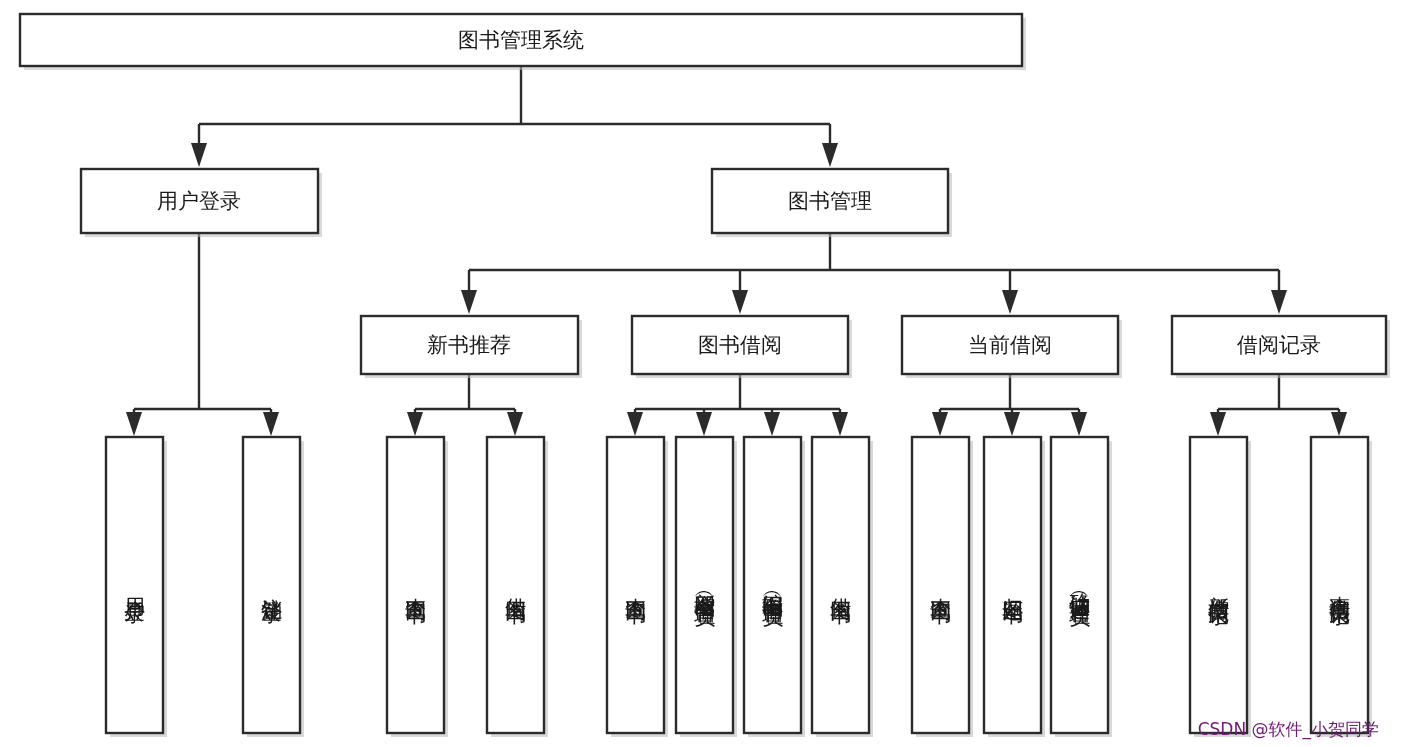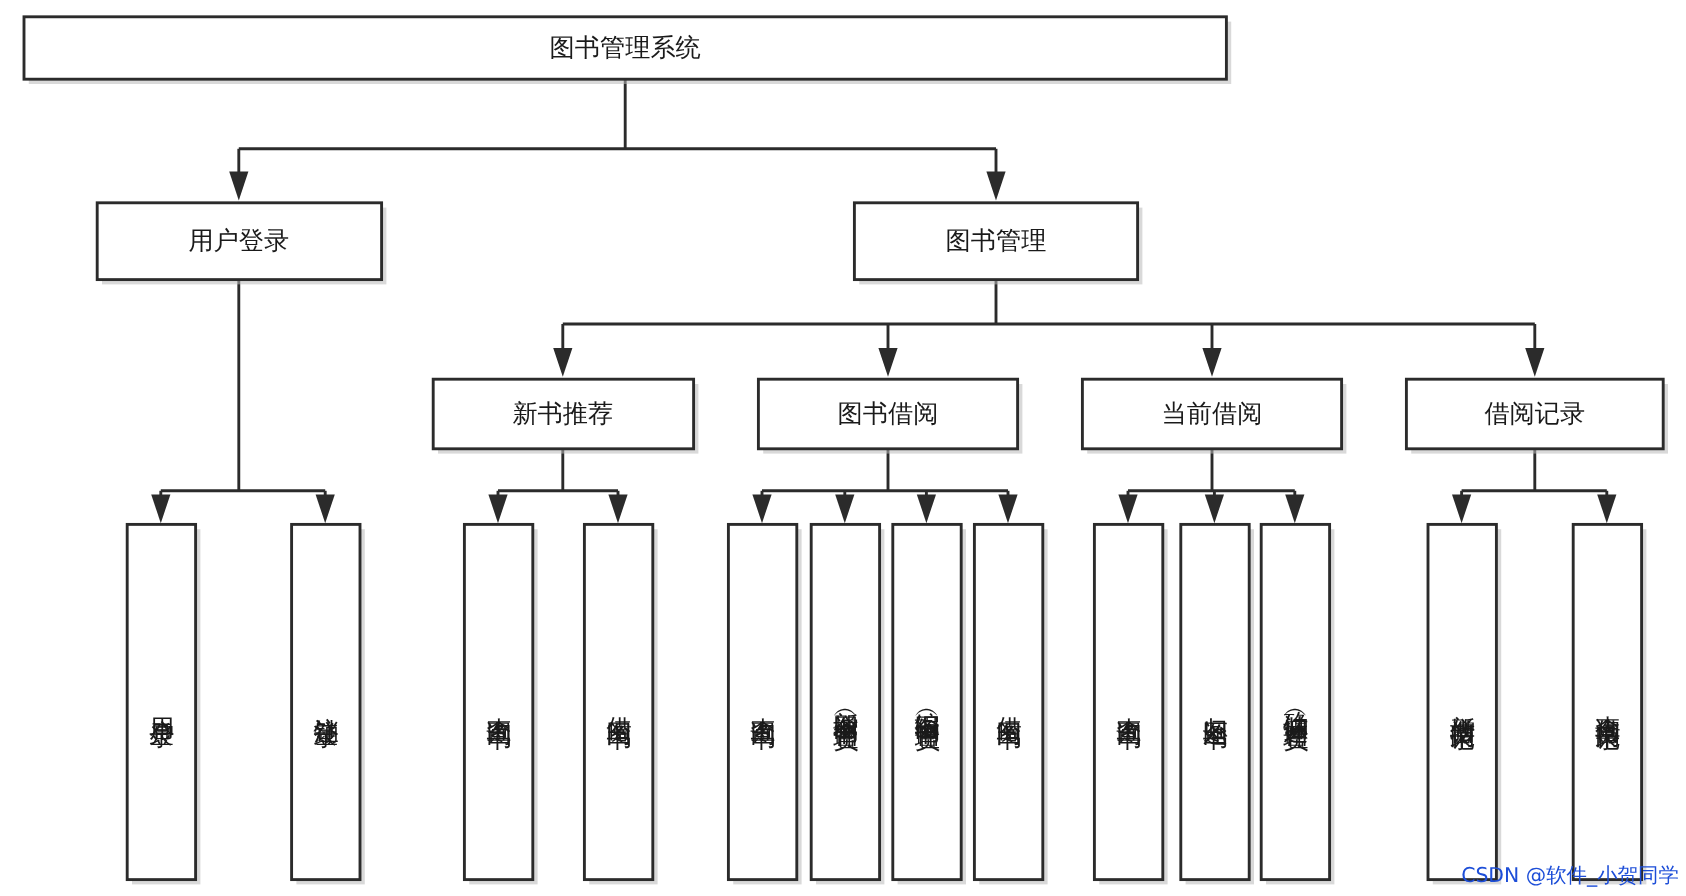--- a/index.html
+++ b/index.html
@@ -57,25 +57,25 @@
     font-family: "DejaVu Sans", "Liberation Sans", sans-serif;
     font-size: 21px;
     line-height: 1.08;
     color: #1a1a1a;
     letter-spacing: 2px;
     white-space: nowrap;
     text-align: center;
   }
   .watermark {
     position: absolute;
-    right: 6px;
+    right: 26px;
     bottom: 6px;
     font-family: "DejaVu Sans", "Liberation Sans", sans-serif;
     font-size: 17px;
-    color: #1d4ed8;
+    color: #701a75;
     white-space: nowrap;
     user-select: none;
   }
 </style>
 </head>
 <body>
 
 <svg id="diagram" viewBox="0 0 1405 747" xmlns="http://www.w3.org/2000/svg">
 
   <defs>

